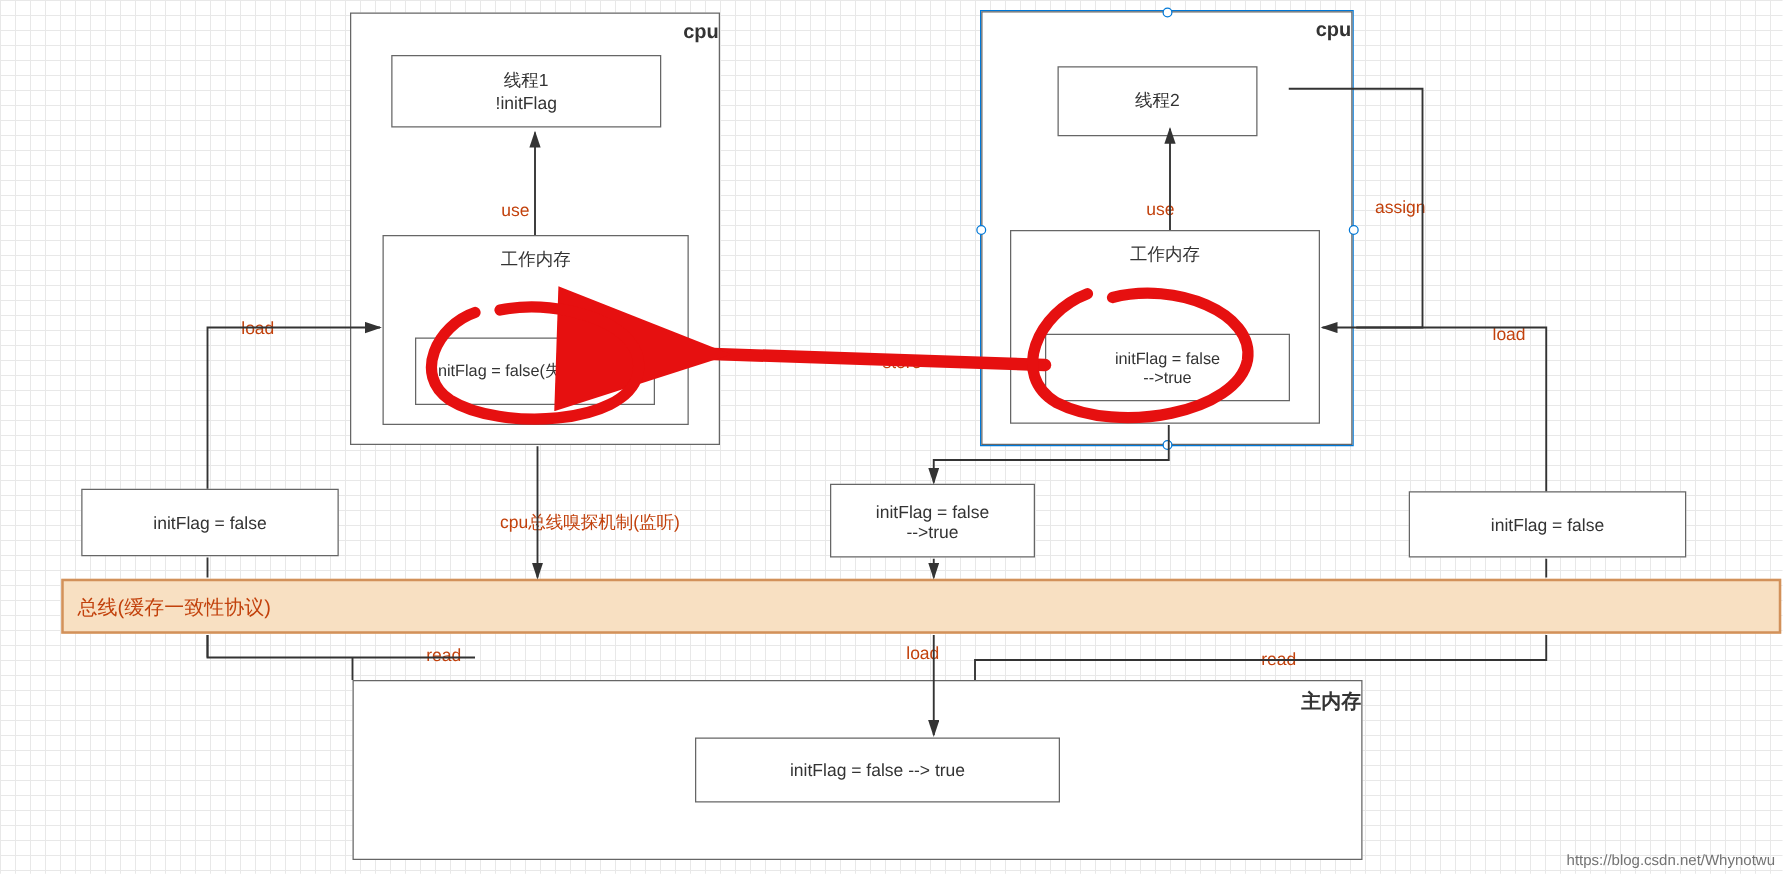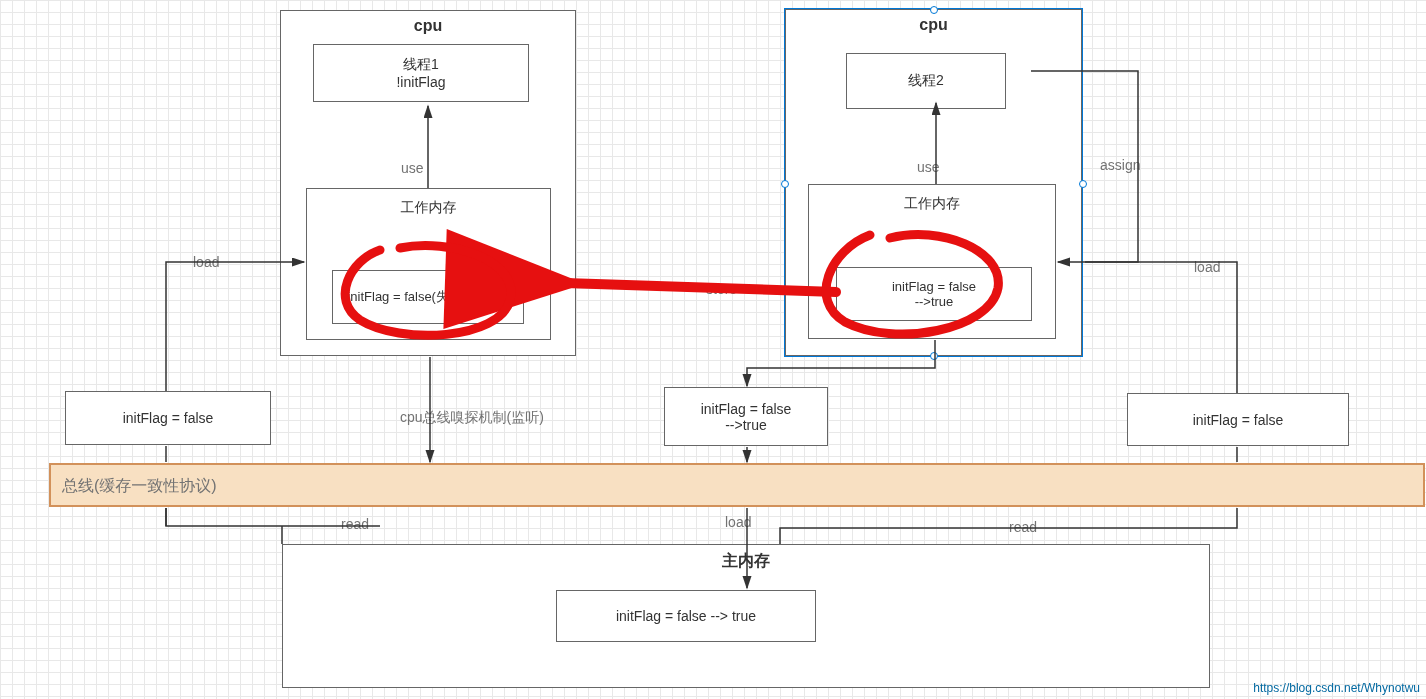--- a/index.html
+++ b/index.html
@@ -1,24 +1,24 @@
 <!DOCTYPE html>
 <html><head>
 <meta charset="utf-8">
 <style>
   *{box-sizing:border-box;margin:0;padding:0}
   body{font-family:Arial,"Microsoft YaHei",sans-serif;font-size:14px;color:#333;width:1426px;height:699px;position:relative;overflow:hidden;
     background-image:linear-gradient(#e8e8e8 1px,transparent 1px),linear-gradient(90deg,#e8e8e8 1px,transparent 1px);
     background-size:12px 12px;background-color:#fff}
   .box{position:absolute;border:1.5px solid #666;background:#fff;display:flex;align-items:center;justify-content:center;text-align:center;padding:4px}
-  .title-top{position:absolute;font-weight:bold;width:100%;top:6px;text-align:center;font-size:16px}
-  .label{position:absolute;font-size:14px;color:#737373;background:transparent}
+  .title-top{position:absolute;font-weight:bold;width:100%;top:6px;text-align:right;font-size:16px}
+  .label{position:absolute;font-size:14px;color:#c2410c;background:transparent}
   .bus{position:absolute;left:49px;top:463px;width:1376px;height:44px;background:#f8e0c2;border:2px solid #d2915a}
   svg.arrows{position:absolute;left:0;top:0;width:1426px;height:699px;pointer-events:none}
-  .watermark{position:absolute;right:6px;bottom:4px;font-size:12px;color:#0369a1}
+  .watermark{position:absolute;right:6px;bottom:4px;font-size:12px;color:#737373}
   .sel{box-shadow:0 0 0 1px #0078d7}
   .handle{position:absolute;width:8px;height:8px;border:1px solid #0078d7;background:#fff;border-radius:50%}
 </style>
 </head>
 <body>
 
 <div class="box" style="left:280px;top:10px;width:296px;height:346px;align-items:flex-start">
   <div class="title-top">cpu</div>
 </div>
 <div class="box" style="left:313px;top:44px;width:216px;height:58px;white-space:pre-line">线程1
@@ -58,24 +58,24 @@
 <div class="label" style="left:706px;top:281px">store</div>
 <div class="label" style="left:400px;top:409px">cpu总线嗅探机制(监听)</div>
 
 <div class="bus"></div>
 <div class="label" style="left:62px;top:476px;font-weight:normal;font-size:16px">总线(缓存一致性协议)</div>
 
 <div class="label" style="left:341px;top:516px">read</div>
 <div class="label" style="left:1009px;top:519px">read</div>
 <div class="label" style="left:725px;top:514px">load</div>
 
-<div class="box" style="left:282px;top:544px;width:928px;height:144px;align-items:flex-start">
+<div class="box" style="left:282px;top:544px;width:808px;height:144px;align-items:flex-start">
   <div class="title-top">主内存</div>
 </div>
-<div class="box" style="left:556px;top:590px;width:260px;height:52px">initFlag = false --&gt; true</div>
+<div class="box" style="left:556px;top:590px;width:292px;height:52px">initFlag = false --&gt; true</div>
 
 <svg class="arrows">
   <defs>
     <marker id="ah" markerWidth="10" markerHeight="10" refX="8" refY="3" orient="auto">
       <path d="M0,0 L9,3 L0,6 Z" fill="#333"></path>
     </marker>
     <marker id="ahr" markerWidth="16" markerHeight="16" refX="2" refY="5" orient="auto">
       <path d="M14,0 L0,5 L14,10 Z" fill="#e61010"></path>
     </marker>
   </defs>

